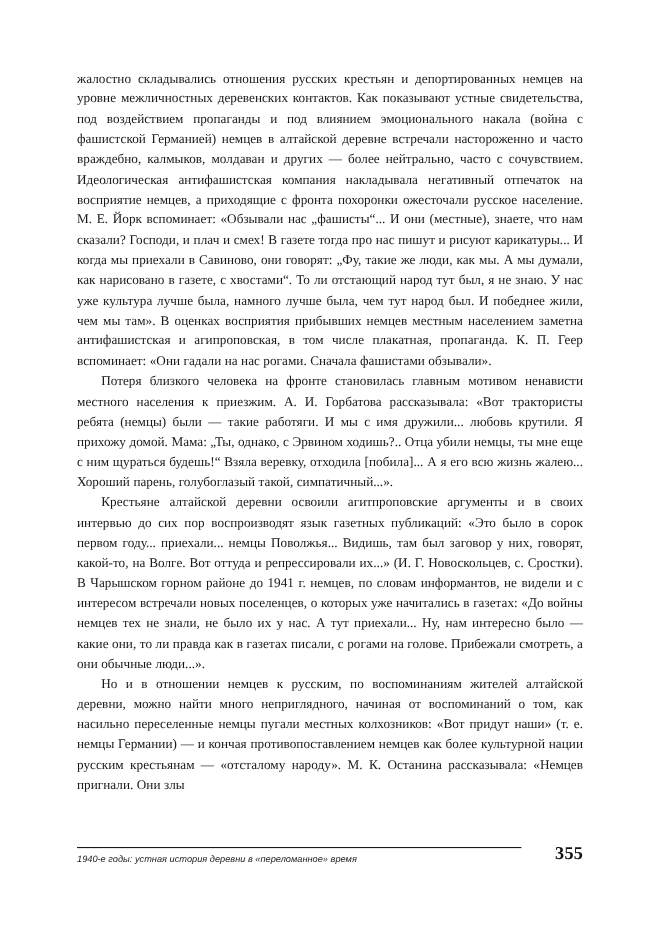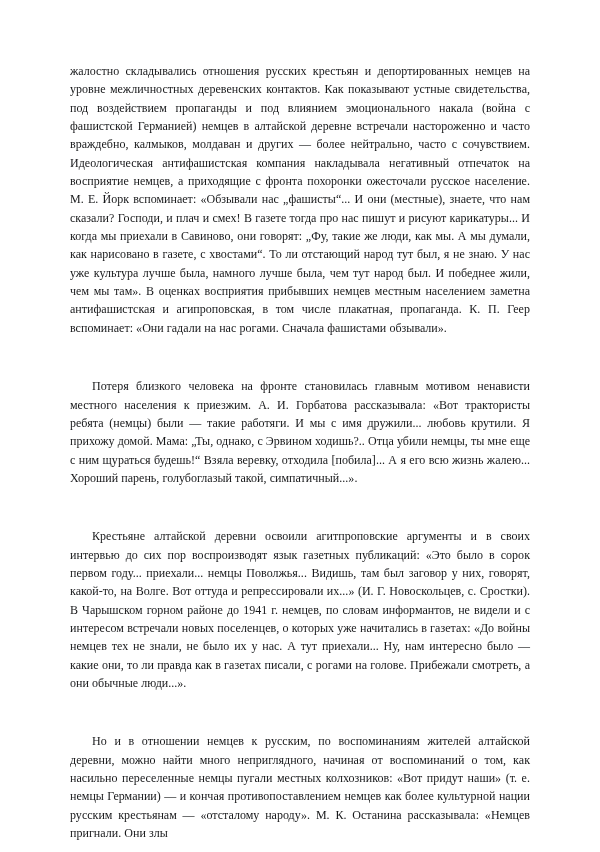--- a/index.html
+++ b/index.html
@@ -29,21 +29,20 @@
     font-size: 12px;
     line-height: 18.35px;
     text-indent: 0;
     hyphens: manual;
     -webkit-hyphens: manual;
     letter-spacing: 0.02px;
     word-spacing: 0.1px;
   }
   p.para.indented {
     text-indent: 22px;
-    margin-top: 40px;
   }
   .ital {
   }
   .footer {
     position: absolute;
     left: 70px;
     top: 770px;
     width: 460px;
     height: 22px;
   }
@@ -84,14 +83,19 @@
 
 <div class="page">
 
   <div class="text-block">
     <p class="para" id="para-0">жалостно складывались отношения русских крестьян и депортированных немцев на уровне межличностных деревенских контактов. Как показывают устные свидетельства, под воздействием пропаганды и под влиянием эмоционального накала (война с фашистской Германией) немцев в алтайской деревне встречали настороженно и часто враждебно, калмыков, молдаван и других — более нейтрально, часто с сочувствием. Идеологическая антифашистская компания накладывала негативный отпечаток на восприятие немцев, а приходящие с фронта похоронки ожесточали русское население. М. Е. Йорк вспоминает: «Обзывали нас „фашисты“... И они (местные), знаете, что нам сказали? Господи, и плач и смех! В газете тогда про нас пишут и рисуют карикатуры... И когда мы приехали в Савиново, они говорят: „Фу, такие же люди, как мы. А мы думали, как нарисовано в газете, с хвостами“. То ли отстающий народ тут был, я не знаю. У нас уже культура лучше была, намного лучше была, чем тут народ был. И победнее жили, чем мы там». В оценках восприятия прибывших немцев местным населением заметна антифашистская и агипроповская, в том числе плакатная, пропаганда. К. П. Геер вспоминает: «Они гадали на нас рогами. Сначала фашистами обзывали».</p>
     <p class="para indented" id="para-1">Потеря близкого человека на фронте становилась главным мотивом ненависти местного населения к приезжим. А. И. Горбатова рассказывала: «Вот трактористы ребята (немцы) были — такие работяги. И мы с имя дружили... любовь крутили. Я прихожу домой. Мама: „Ты, однако, с Эрвином ходишь?.. Отца убили немцы, ты мне еще с ним щураться будешь!“ Взяла веревку, отходила [побила]... А я его всю жизнь жалею... Хороший парень, голубоглазый такой, симпатичный...».</p>
     <p class="para indented" id="para-2">Крестьяне алтайской деревни освоили агитпроповские аргументы и в своих интервью до сих пор воспроизводят язык газетных публикаций: «Это было в сорок первом году... приехали... немцы Поволжья... <span class="ital">Видишь, там был заговор у них, говорят, какой-то, на Волге. Вот оттуда и репрессировали их...</span>» (И. Г. Новоскольцев, с. Сростки). В Чарышском горном районе до 1941 г. немцев, по словам информантов, не видели и с интересом встречали новых поселенцев, о которых уже начитались в газетах: «До войны немцев тех не знали, не было их у нас. А тут приехали... Ну, нам интересно было — какие они, то ли правда как в газетах писали, с рогами на голове. Прибежали смотреть, а они обычные люди...».</p>
     <p class="para indented" id="para-3">Но и в отношении немцев к русским, по воспоминаниям жителей алтайской деревни, можно найти много неприглядного, начиная от воспоминаний о том, как насильно переселенные немцы пугали местных колхозников: «Вот придут наши» (т. е. немцы Германии) — и кончая противопоставлением немцев как более культурной нации русским крестьянам — «отсталому народу». М. К. Останина рассказывала: «Немцев пригнали. Они злы</p>
   </div>
 
+  <div class="footer">
+    <div class="footer-rule"></div>
+    <div class="footer-title">1940-е годы: устная история деревни в «переломанное» время</div>
+    <div class="footer-pageno">355</div>
+  </div>
 
 </div>
 
 </body></html>

